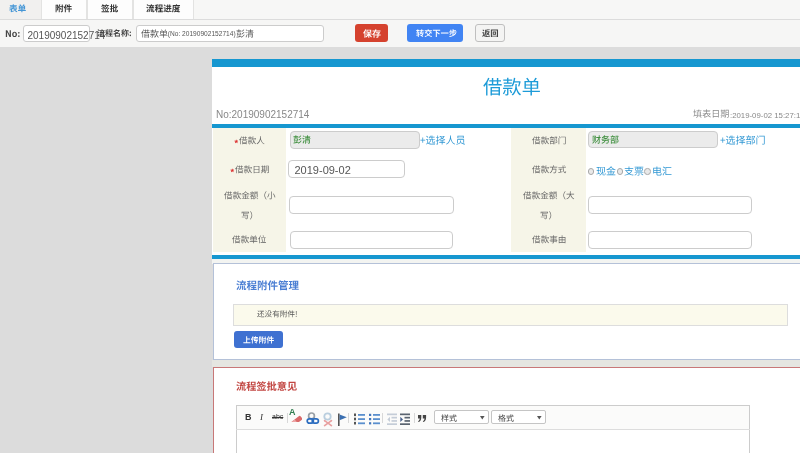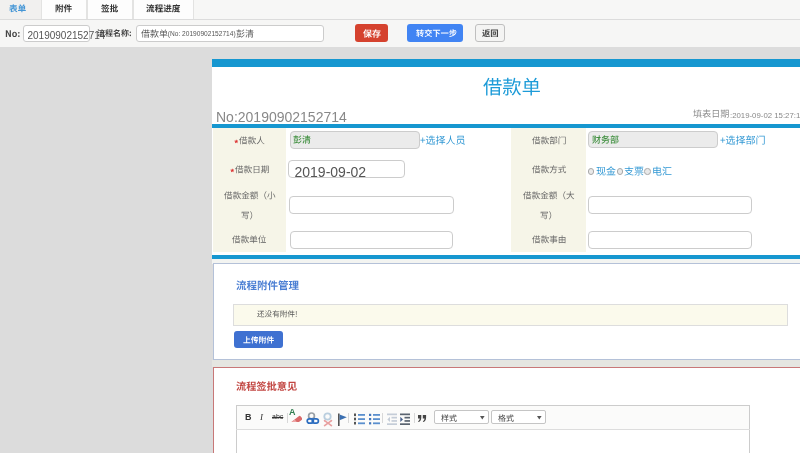--- a/index.html
+++ b/index.html
@@ -97,21 +97,21 @@
   </svg>
 <div style="position:absolute;left:212px;top:59px;width:600px;height:201px;background:#fff;border-bottom:1px solid #ddd"></div>
 <div style="position:absolute;left:212px;top:59px;width:600px;height:8px;background:#1697d0"></div>
 <svg style="position:absolute;left:483px;top:76.5px;" width="59" height="25" fill="#1d9bd8">
     <g transform="translate(0,16.98) scale(0.0193,-0.0193)">
       <use href="#g15" x="0"></use>
       <use href="#g16" x="1000"></use>
       <use href="#g17" x="2000"></use>
     </g>
   </svg>
-<div class="ab" style="left:216px;top:108.6px;font-size:14px;color:#888">No:20190902152714</div>
+<div class="ab" style="left:216px;top:108.6px;font-size:10px;color:#888">No:20190902152714</div>
 <svg style="position:absolute;left:693px;top:109.3px;" width="37" height="12" fill="#888">
     <g transform="translate(0,8.01) scale(0.0091,-0.0091)">
       <use href="#g29" x="0"></use>
       <use href="#g30" x="1000"></use>
       <use href="#g31" x="2000"></use>
       <use href="#g32" x="3000"></use>
     </g>
   </svg>
 <div class="ab" style="left:730px;top:110.5px;font-size:7.8px;color:#888;white-space:nowrap">:2019-09-02 15:27:14</div>
 <div style="position:absolute;left:212px;top:124px;width:600px;height:4px;background:#1697d0"></div>
@@ -234,21 +234,21 @@
 <svg style="position:absolute;left:719.5px;top:135.1px;" width="47" height="13" fill="#2e96d3">
     <g transform="translate(0,8.8) scale(0.01,-0.01)">
       <use href="#g51" x="0"></use>
       <use href="#g52" x="555"></use>
       <use href="#g53" x="1555"></use>
       <use href="#g42" x="2555"></use>
       <use href="#g43" x="3555"></use>
     </g>
   </svg>
 <div style="position:absolute;background:#fff;border:1px solid #ccc;border-radius:4px;box-sizing:border-box;left:288px;top:160px;width:116.5px;height:17.5px"></div>
-<div class="ab" style="left:294.5px;top:163.8px;font-size:14px;color:#555">2019-09-02</div>
+<div class="ab" style="left:294.5px;top:163.8px;font-size:11px;color:#555">2019-09-02</div>
 <div style="position:absolute;left:587.8px;top:168.2px;width:6.6px;height:6.6px;border-radius:50%;background:#e9e9e9;border:1px solid #a8a8a8;box-sizing:border-box"></div>
 <svg style="position:absolute;left:595.5px;top:165.9px;" width="21" height="13" fill="#2e96d3">
     <g transform="translate(0,8.8) scale(0.01,-0.01)">
       <use href="#g58" x="0"></use>
       <use href="#g35" x="1000"></use>
     </g>
   </svg>
 <div style="position:absolute;left:616.6px;top:168.2px;width:6.6px;height:6.6px;border-radius:50%;background:#e9e9e9;border:1px solid #a8a8a8;box-sizing:border-box"></div>
 <svg style="position:absolute;left:623.6px;top:165.9px;" width="21" height="13" fill="#2e96d3">
     <g transform="translate(0,8.8) scale(0.01,-0.01)">

